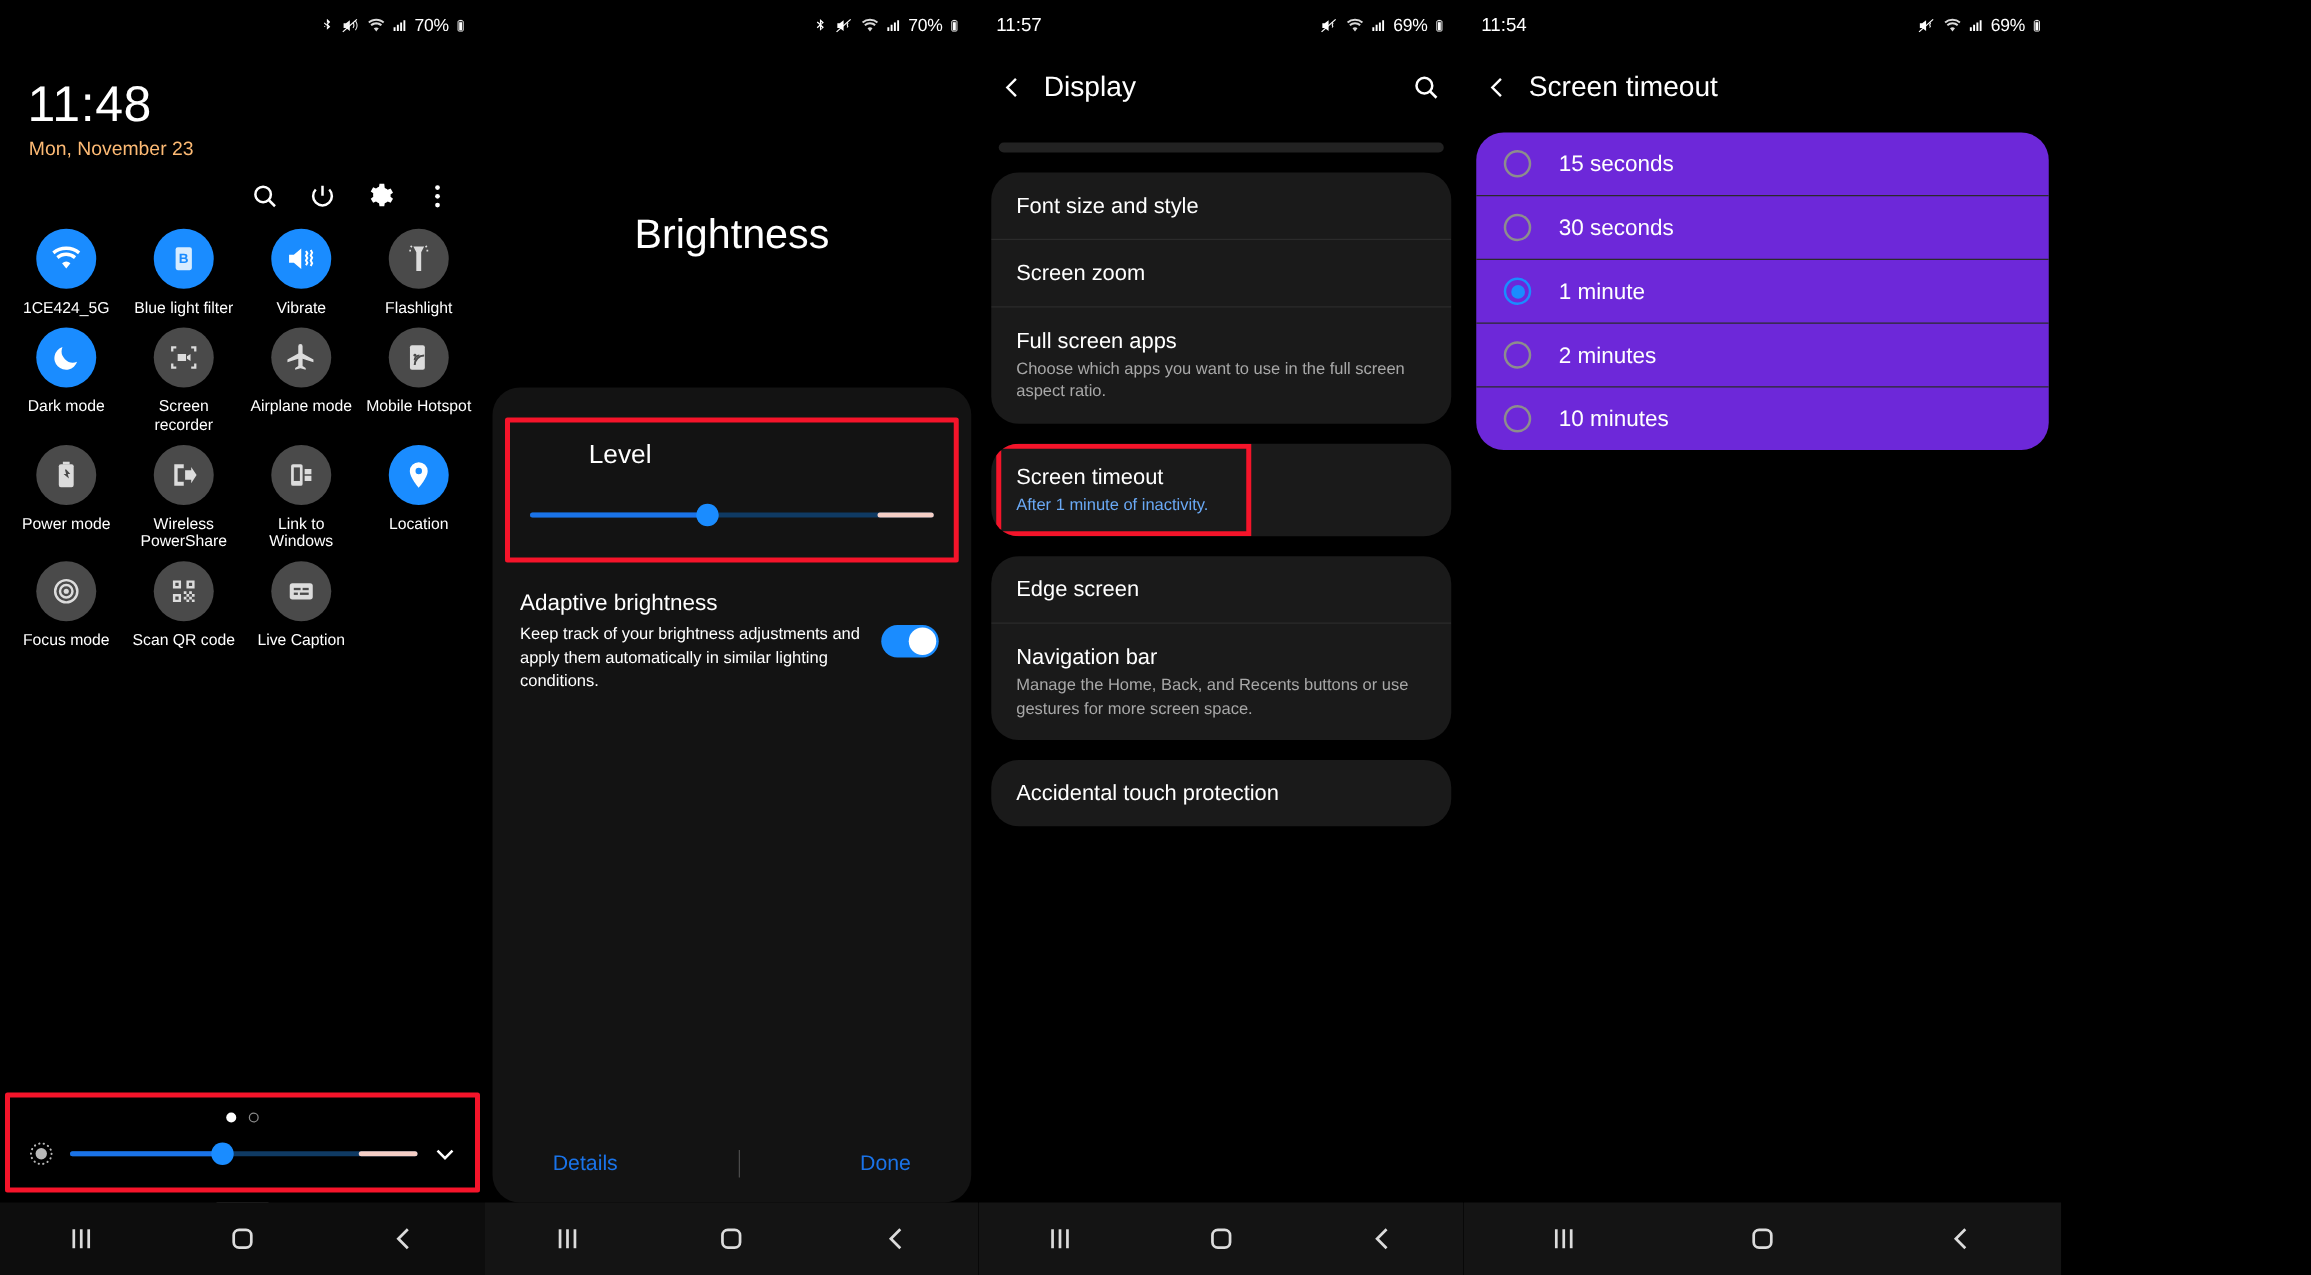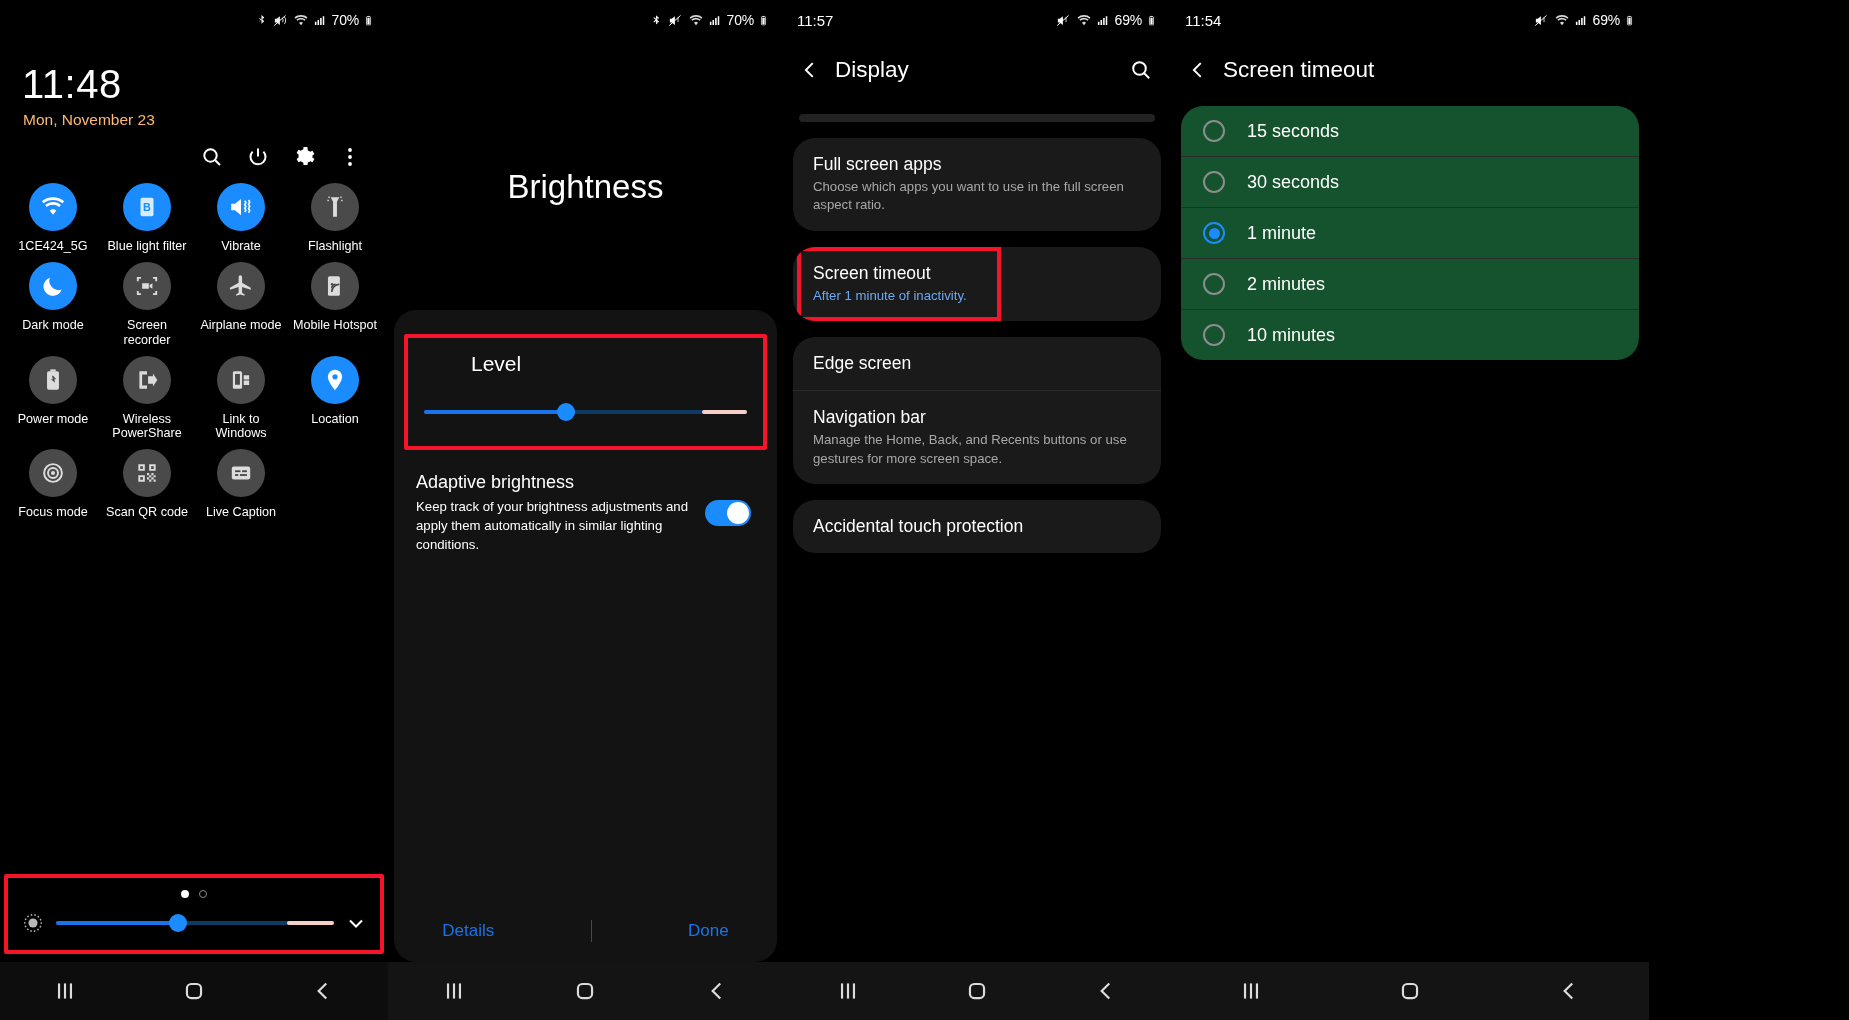--- a/index.html
+++ b/index.html
@@ -87,21 +87,21 @@
   .card { background: #1a1a1a; border-radius: 22px; margin: 16px 10px 0 10px; overflow: hidden; }
   .row { padding: 16px 20px 16px 20px; cursor: pointer; }
   .row + .row { border-top: 1px solid #2b2b2b; }
   .row .t { color:#fff; font-size: 17.5px; }
   .row .s { color:#a8a8a8; font-size: 13.2px; line-height:1.4; margin-top: 3px; }
   .row .s.blue { color:#6aa9f5; }
   .hl-wrap { position: relative; }
   .hl-box { position:absolute; border: 4px solid #f5142a; pointer-events:none; }
 
   
-  .radio-card { background:#14532d; border-radius: 22px; margin: 14px 10px 0 10px; }
+  .radio-card { background:#6d28d9; border-radius: 22px; margin: 14px 10px 0 10px; }
   .radio-row { display:flex; align-items:center; gap: 22px; padding: 14px 22px; cursor:pointer; }
   .radio-row + .radio-row { border-top: 1px solid #2b2b2b; }
   .radio { width: 22px; height:22px; border-radius:50%; border:2px solid #8d8d8d; flex:none; position:relative;}
   .radio.sel { border-color:#1a8cff; }
   .radio.sel::after { content:''; position:absolute; inset:3.5px; border-radius:50%; background:#1a8cff; }
   .radio-row .rl { color:#fff; font-size: 18px; }
 </style>
 </head>
 <body>
 
@@ -468,20 +468,26 @@
       <svg class="search" viewBox="0 0 24 24" fill="none" stroke="currentColor" stroke-width="2">
           <circle cx="10.5" cy="10.5" r="6.3"></circle>
           <path d="M15.2 15.2L20.2 20.2"></path>
         </svg>
     </div>
 
     <div class="scroll-pill"></div>
 
     <div class="card">
       <div class="row">
+        <div class="t">Font size and style</div>
+      </div>
+      <div class="row">
+        <div class="t">Screen zoom</div>
+      </div>
+      <div class="row">
         <div class="t">Full screen apps</div>
         <div class="s">Choose which apps you want to use in the full screen aspect ratio.</div>
       </div>
     </div>
 
     <div class="card hl-wrap">
       <div class="row">
         <div class="t">Screen timeout</div>
         <div class="s blue">After 1 minute of inactivity.</div>
       </div>

